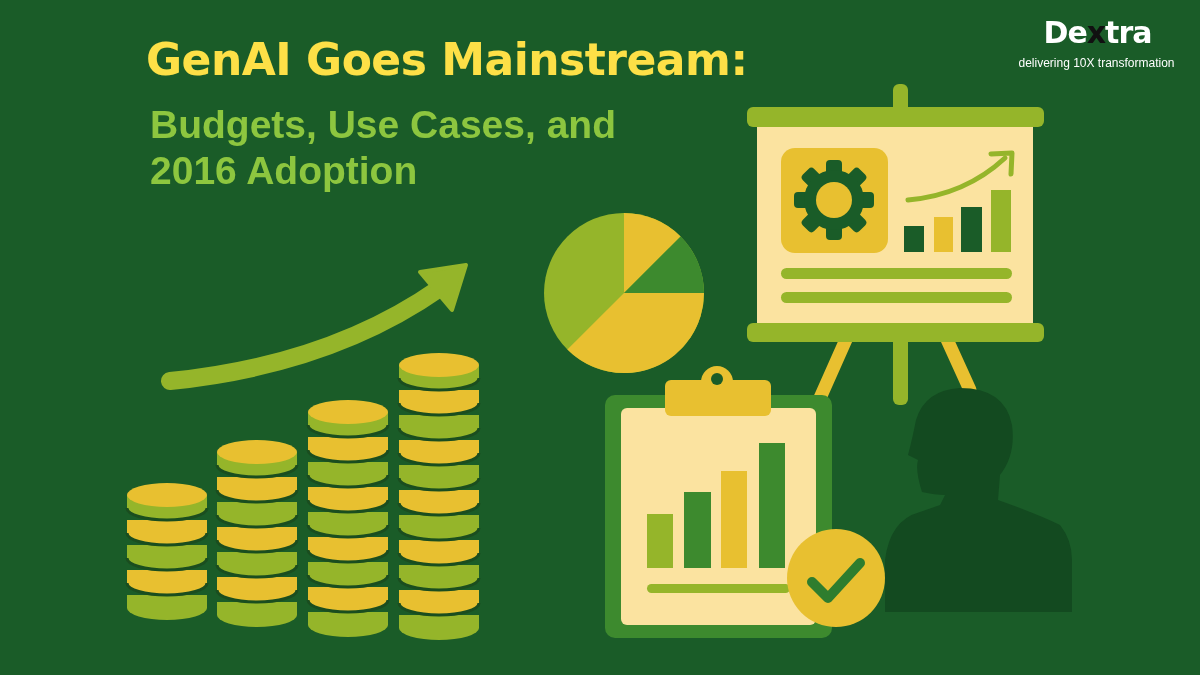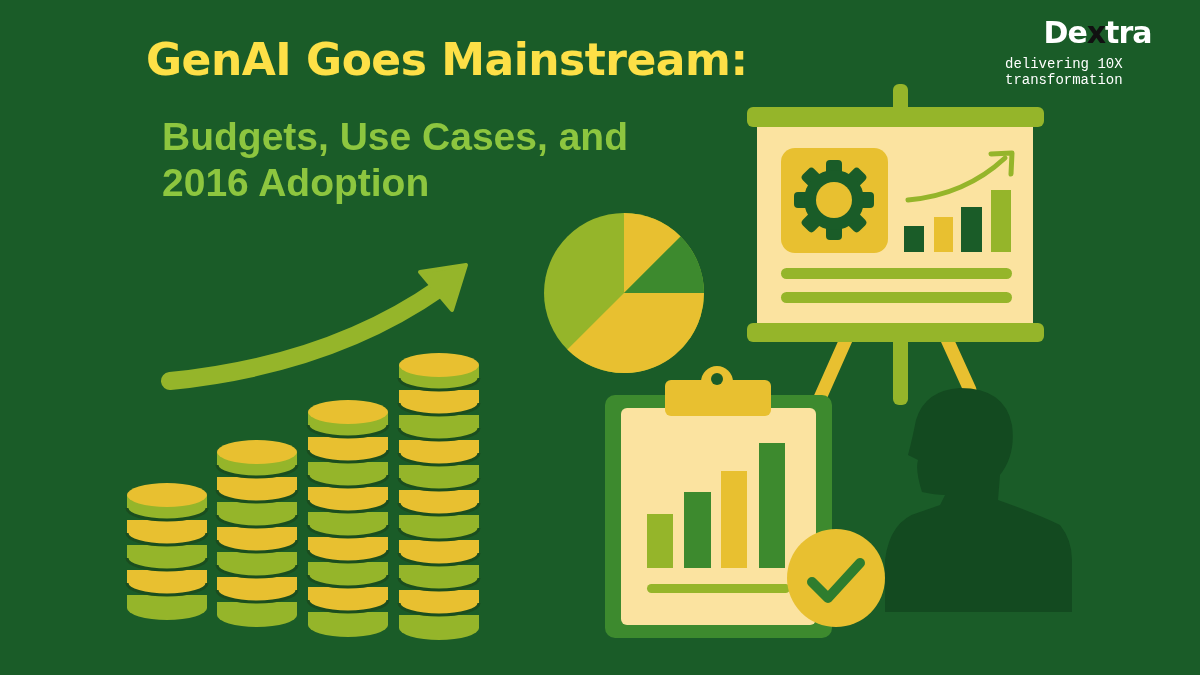--- a/index.html
+++ b/index.html
@@ -13,35 +13,35 @@
   .title {
     position: absolute; left: 146px; top: 34px;
     font-family: "DejaVu Sans", sans-serif;
     font-weight: bold; font-size: 44px; letter-spacing: -0.5px;
     color: #fde047; margin: 0; white-space: nowrap;
   }
   .subtitle {
     position: absolute; left: 146px; top: 98px;
     font-family: "Liberation Sans", sans-serif;
     font-size: 39px; line-height: 46px;
-    color: #8dc63f; margin: 16px;
+    color: #8dc63f; margin: 4px;
   }
   .subtitle span { display: block; white-space: nowrap; }
   .logo {
     position: absolute; left: 1005px; top: 8px; width: 185px; text-align: right;
   }
   .logo-word {
     font-family: "DejaVu Sans", sans-serif; font-weight: bold;
     font-size: 30px; line-height: 50px; color: #ffffff; letter-spacing: -1px;
     display: block; text-align: center;
   }
   .logo-word .x { color: #111111; }
   .logo-tag {
-    font-family: Liberation Mono, monospace;
-    font-size: 14px; color: #ffffff; display: block; text-align: left; margin-top: -2px; padding-right: 2px;
+    font-family: Liberation Sans, sans-serif;
+    font-size: 12px; color: #ffffff; display: block; text-align: center; margin-top: -2px; padding-right: 2px;
   }
   svg { position: absolute; left: 0; top: 0; }
 </style>
 </head>
 <body>
 
 <div class="canvas">
 
   <h1 class="title">GenAI Goes Mainstream:</h1>
   <h2 class="subtitle">

